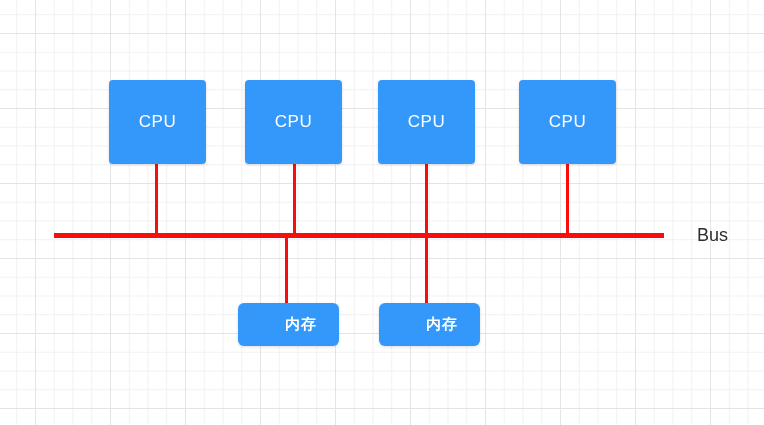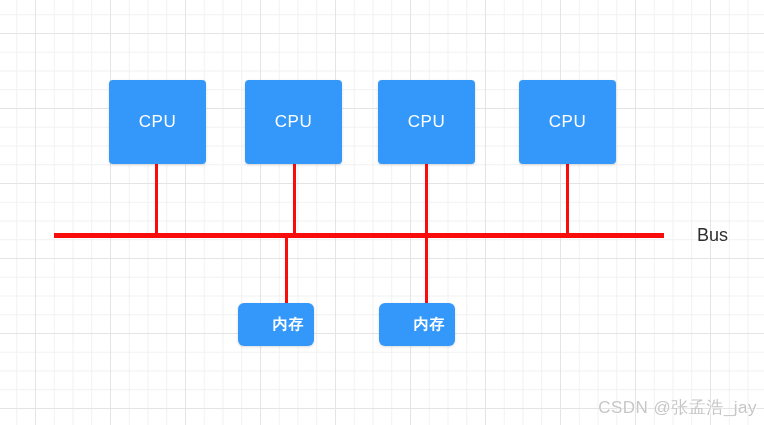--- a/index.html
+++ b/index.html
@@ -35,21 +35,21 @@
   .cpu {
     top: 80px;
     width: 97px;
     height: 84px;
     border-radius: 4px;
     font-size: 17px;
     letter-spacing: 0.5px;
   }
   .mem {
     top: 303px;
-    width: 76px;
+    width: 101px;
     height: 43px;
     border-radius: 6px;
     font-size: 15px;
     font-weight: bold;
     letter-spacing: 1px;
     padding-left: 25px;
   }
   .wire {
     position: absolute;
     background: #f90c0c;
@@ -110,15 +110,14 @@
     <span>CPU</span>
   </div>
 
   <div class="node mem" style="left:238px;">
     <span>内存</span>
   </div>
   <div class="node mem" style="left:379px;">
     <span>内存</span>
   </div>
 
-  <div class="watermark">CSDN @张孟浩_jay</div>
 
 </div>
 
 </body></html>

